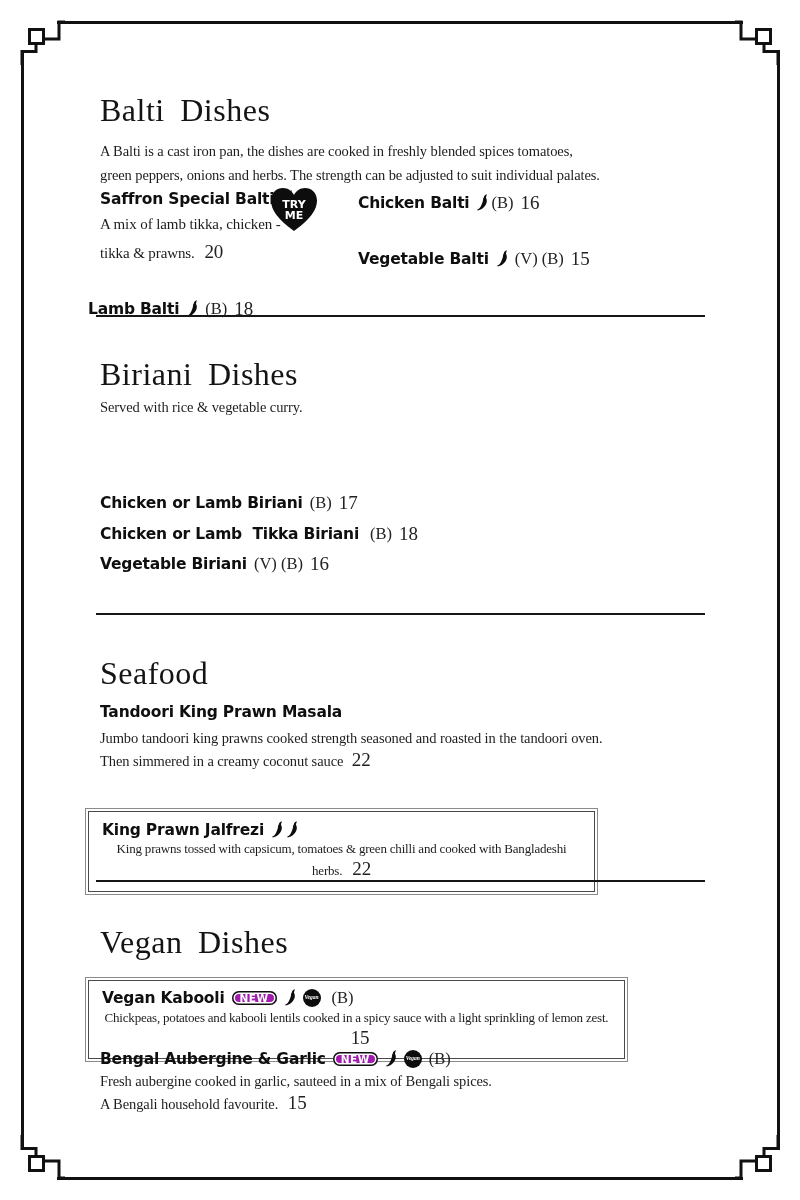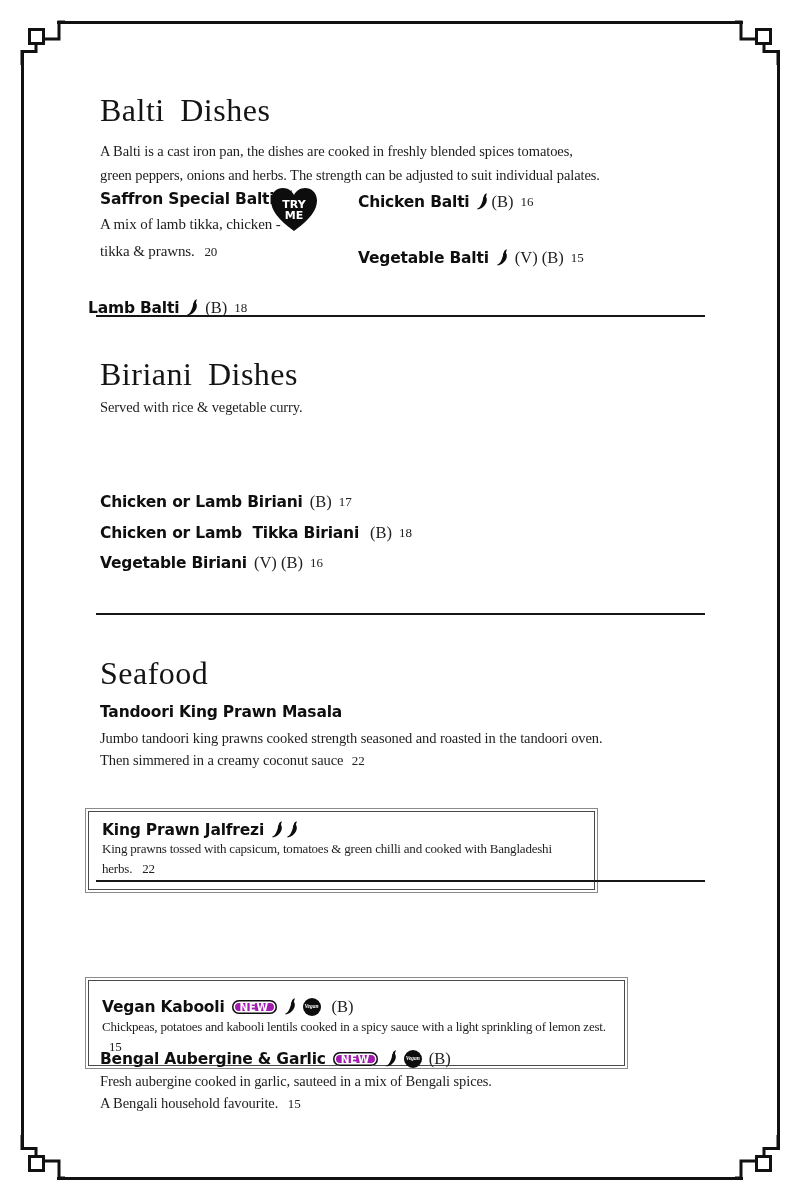--- a/index.html
+++ b/index.html
@@ -14,25 +14,25 @@
   .corner.tr{transform:scaleX(-1);}
   .corner.bl{transform:scaleY(-1);}
   .corner.br{transform:scale(-1,-1);}
 
   
   .heading{font-family:"Liberation Serif",serif;font-size:32px;font-weight:400;
            color:#141414;letter-spacing:.5px;word-spacing:7px;line-height:1.1;}
   .serif{font-family:"Liberation Serif",serif;font-size:14.5px;color:#1d1d1d;
          letter-spacing:-.1px;line-height:24px;}
   .serif-sm{font-family:"Liberation Serif",serif;font-size:13px;color:#1d1d1d;
-         letter-spacing:-.2px;line-height:20px;}
+         letter-spacing:-.2px;line-height:20px;text-align:center;}
   .dish-name{font-family:"DejaVu Sans","Liberation Sans",sans-serif;font-weight:700;
              font-size:15.5px;color:#0f0f0f;white-space:pre-wrap;letter-spacing:-.2px;}
   .tag{font-family:"Liberation Serif",serif;font-size:16.5px;color:#222;white-space:pre;}
-  .price{font-family:"Liberation Serif",serif;font-size:13px;color:#222;}
+  .price{font-family:"Liberation Serif",serif;font-size:19px;color:#222;}
   .row{display:flex;align-items:center;gap:7px;}
   .rule{position:absolute;height:2px;background:#161616;}
 
   
   .dbox{position:absolute;border:1px solid #8a8a8a;padding:2px;background:#fff;}
   .dbox .inner{border:1px solid #4a4a4a;padding:6px 13px 8px 13px;}
 
   
   .chili{width:12px;height:17px;flex:0 0 auto;margin-top:-2px;}
   .chili path{fill:#0d0d0d;}
@@ -192,23 +192,24 @@
       </div>
       <div class="serif-sm">
         <span>King prawns tossed with capsicum, tomatoes &amp; green chilli and cooked with Bangladeshi herbs.</span>
         <span class="price" style="margin-left:7px;">22</span>
       </div>
     </div>
   </div>
 
   <div class="rule" style="left:96px;top:880px;width:609px;"></div>
 
+  <div class="abs heading" style="left:100px;top:925px;">Vegan Dishes</div>
 
   <div class="dbox" style="left:85px;top:977px;width:537px;">
-    <div class="inner" style="padding-top:16px;">
+    <div class="inner" style="padding-top:7px;">
       <div class="row">
         <span class="dish-name">Vegan Kabooli</span>
         <span class="new-badge">NEW</span>
         <svg class="chili" viewBox="0 0 16 22">
             <path d="M10.3 4.6 C10.6 2.2 12 0.8 14.6 0 C13.8 1.8 13.4 3.3 13.3 5 C15.9 8.6 14 15 8.6 18.9 C5.8 20.9 2.6 21.7 1 21 C3.4 20.1 5.4 18.2 6.8 15.4 C8.5 12 9.5 8.4 9.6 5.4 Z"></path>
           </svg>
         <span class="vegan-badge">Vegan</span>
         <span class="tag" style="margin-left:4px;">(B)</span>
       </div>
       <div class="serif-sm">

